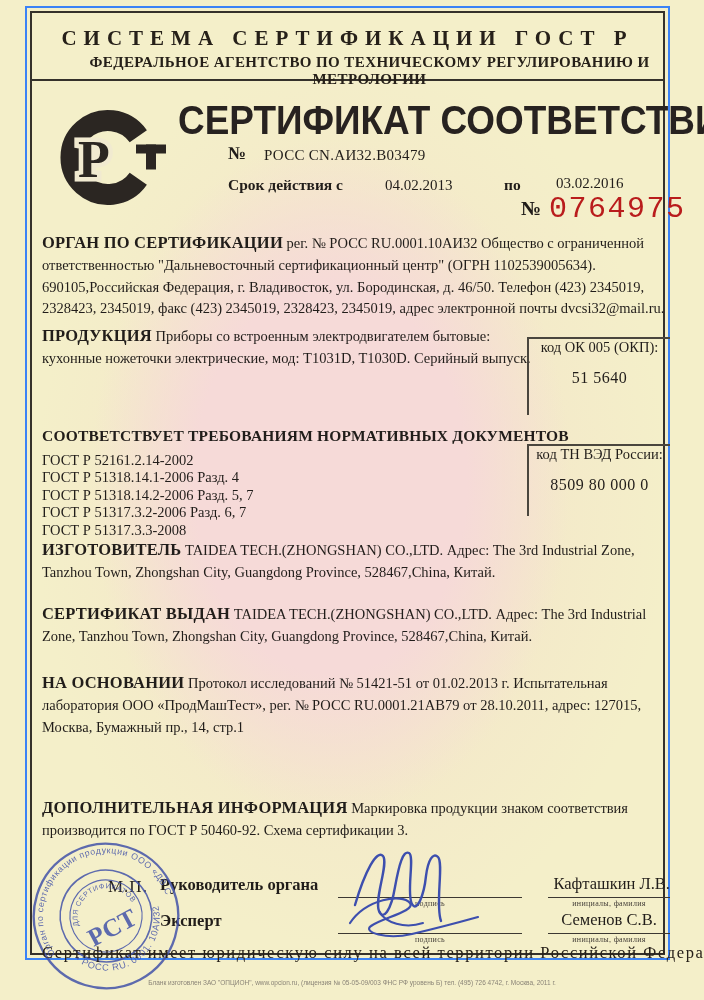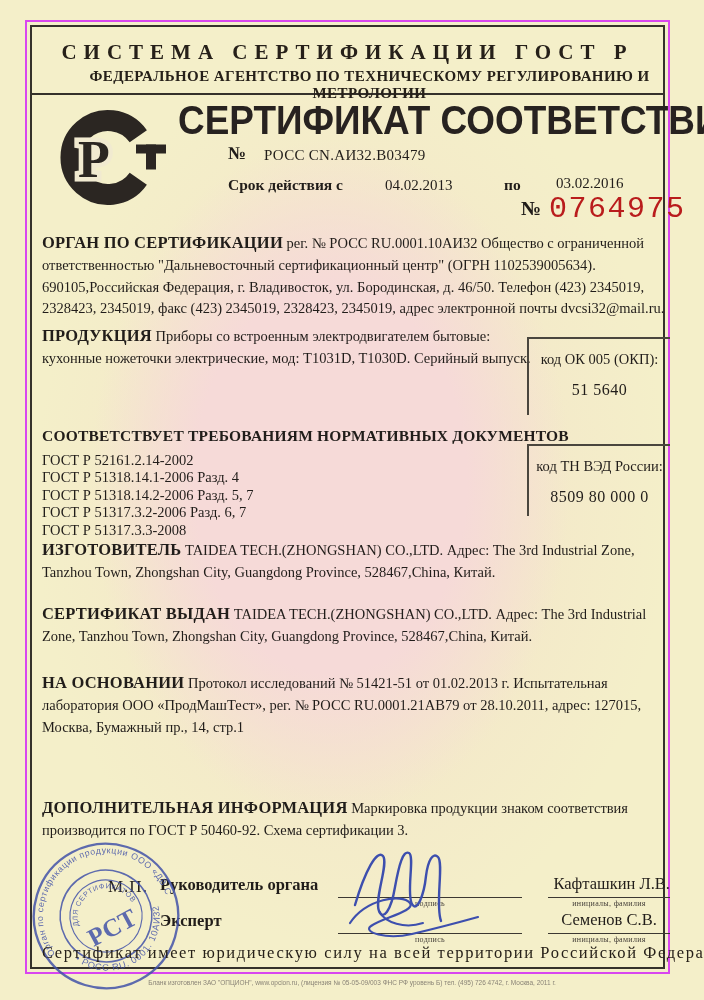--- a/index.html
+++ b/index.html
@@ -7,21 +7,21 @@
     width:704px;height:1000px;position:relative;overflow:hidden;
     background:
       radial-gradient(ellipse 46% 46% at 47% 48%, #f6dad8 42%, rgba(246,218,216,0) 74%),
       radial-gradient(ellipse 60% 60% at 50% 50%, rgba(243,205,203,0.25) 30%, rgba(243,205,203,0) 75%),
       #f4efc9;
     font-family:"Liberation Serif", serif;
     color:#211d1a;
   }
   .abs{position:absolute;}
   
-  .frame-outer{left:25px;top:20px;width:641px;height:950px;border:2px solid #d946ef;}
+  .frame-outer{left:25px;top:6px;width:641px;height:950px;border:2px solid #3b82f6;}
   .frame-inner{left:3px;top:3px;right:3px;bottom:3px;border:2px solid #35312b;position:absolute;}
   .hdr{position:absolute;left:0;right:0;top:0;height:66px;border-bottom:2px solid #35312b;text-align:center;}
   .hdr-l1{margin-top:13px;font-size:21px;font-weight:bold;letter-spacing:7px;color:#262019;}
   .hdr-l2{margin-top:3px;font-size:15px;font-weight:bold;letter-spacing:0.4px;color:#262019;padding-left:44px;}
   
   .title{left:178px;top:97px;font-family:"Liberation Sans",sans-serif;font-weight:bold;
          font-size:41px;letter-spacing:0px;transform:scaleX(0.90);transform-origin:left top;
          color:#272220;white-space:nowrap;}
   .no-lbl{left:228px;top:143px;font-size:18px;font-weight:bold;}
   .no-val{left:264px;top:147px;font-size:15px;letter-spacing:0.3px;}
@@ -40,21 +40,21 @@
   .sec-compliance{top:425px;}
   .sec-compliance b{font-size:15.5px;}
   .gost-list{margin-top:4px;width:480px;}
   .gost-list div{line-height:17.5px;font-size:14.5px;}
   .sec-manufacturer{top:538px;}
   .sec-issued{top:602px;}
   .sec-basis{top:671px;}
   .sec-additional{top:796px;}
   
   .codebox{left:527px;width:141px;border-top:2px solid #4a463e;border-left:2px solid #4a463e;text-align:center;}
-  .codebox .cb-lbl{font-size:14.5px;padding-top:12px;}
+  .codebox .cb-lbl{font-size:14.5px;padding-top:0;}
   .codebox .cb-val{font-size:16px;margin-top:13px;letter-spacing:0.5px;}
   .box1{top:337px;height:76px;}
   .box2{top:444px;height:70px;}
   
   .mp{left:108px;top:877px;font-size:17px;letter-spacing:1px;}
   .role1{left:160px;top:875px;font-size:16.5px;font-weight:bold;}
   .role2{left:160px;top:911px;font-size:16.5px;font-weight:bold;}
   .sigline{height:0;border-top:1.2px solid #3c3832;}
   .l1{left:338px;top:897px;width:184px;}
   .l2{left:338px;top:933px;width:184px;}

